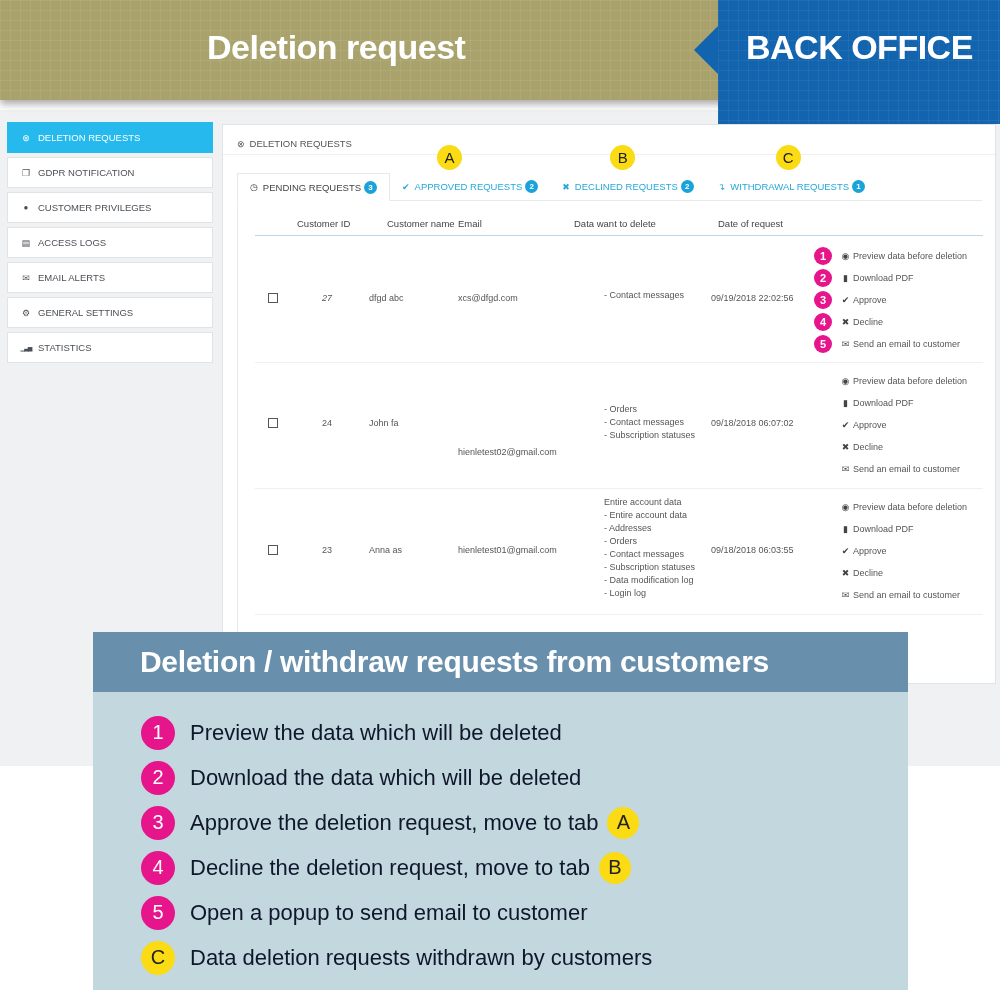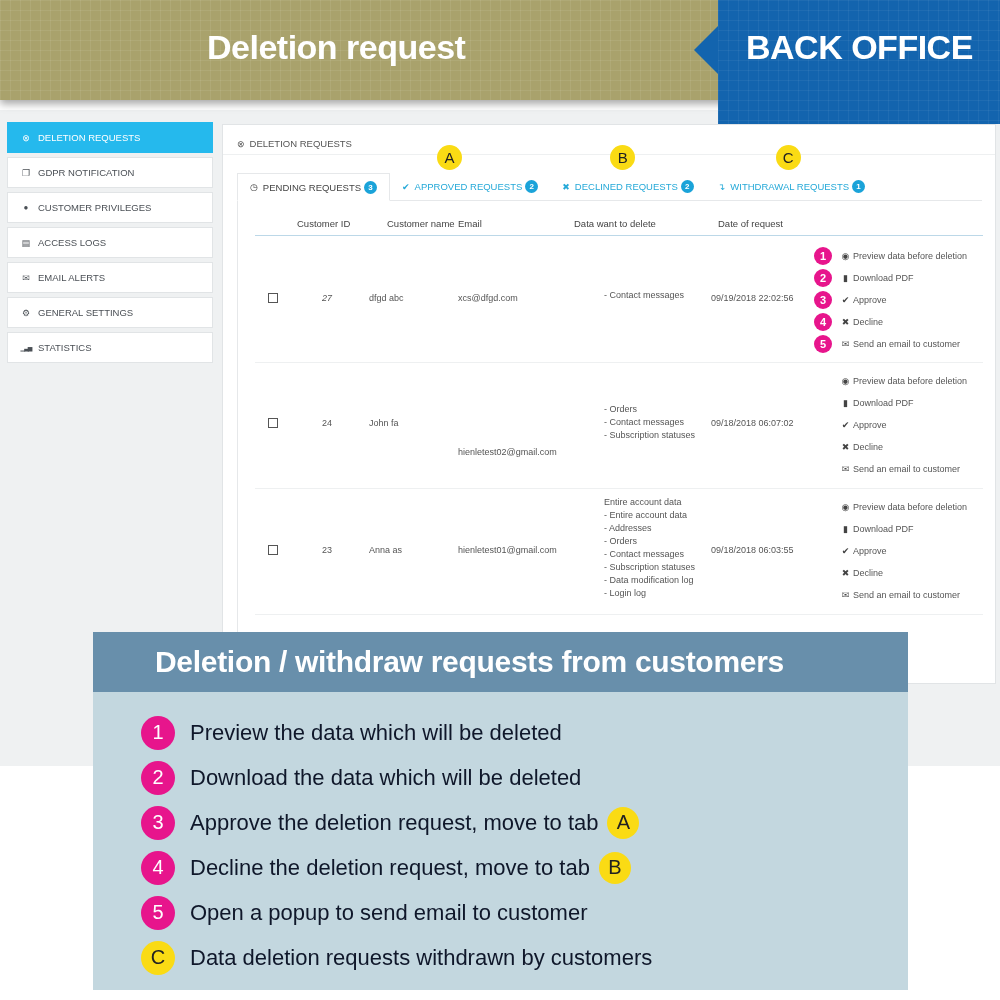--- a/index.html
+++ b/index.html
@@ -42,21 +42,21 @@
   .cell { position: absolute; }
   .chk { width: 10px; height: 10px; border: 1px solid #555; background: #fff; cursor: pointer; }
   .data-list { line-height: 13px; font-size: 9px; color: #555; }
   .actions { position: absolute; left: 585px; font-size: 9px; color: #555; }
   .action { height: 22px; display: flex; align-items: center; cursor: pointer; position: relative; }
   .action-icon { width: 11px; margin-right: 2px; font-size: 9px; color: #444; text-align: center; }
   .num-marker { position: absolute; left: -26px; width: 18px; height: 18px; border-radius: 50%; background: #e7158c; color: #fff; font-size: 11px; font-weight: bold; display: flex; align-items: center; justify-content: center; }
 
   
   .info { position: absolute; left: 93px; top: 632px; width: 815px; height: 358px; background: #c3d7df; z-index: 4; }
-  .info-head { height: 60px; background: #688fab; display: flex; align-items: center; padding-left: 62px; }
+  .info-head { height: 60px; background: #688fab; display: flex; align-items: center; padding-left: 47px; }
   .info-title { font-size: 30px; font-weight: bold; color: #ffffff; letter-spacing: -0.3px; }
   .info-list { padding-left: 48px; padding-top: 18px; }
   .info-item { height: 45px; display: flex; align-items: center; }
   .info-num { width: 34px; height: 34px; border-radius: 50%; background: #e7158c; color: #fff; font-size: 20px; display: flex; align-items: center; justify-content: center; margin-right: 15px; flex-shrink: 0; }
   .info-num.yellow { background: #fadb14; color: #222; }
   .info-text { font-size: 22px; color: #0f172a; }
   .info-inline { width: 32px; height: 32px; border-radius: 50%; background: #fadb14; color: #222; font-size: 20px; display: inline-flex; align-items: center; justify-content: center; margin-left: 9px; }
 </style>
 </head>
 <body>

